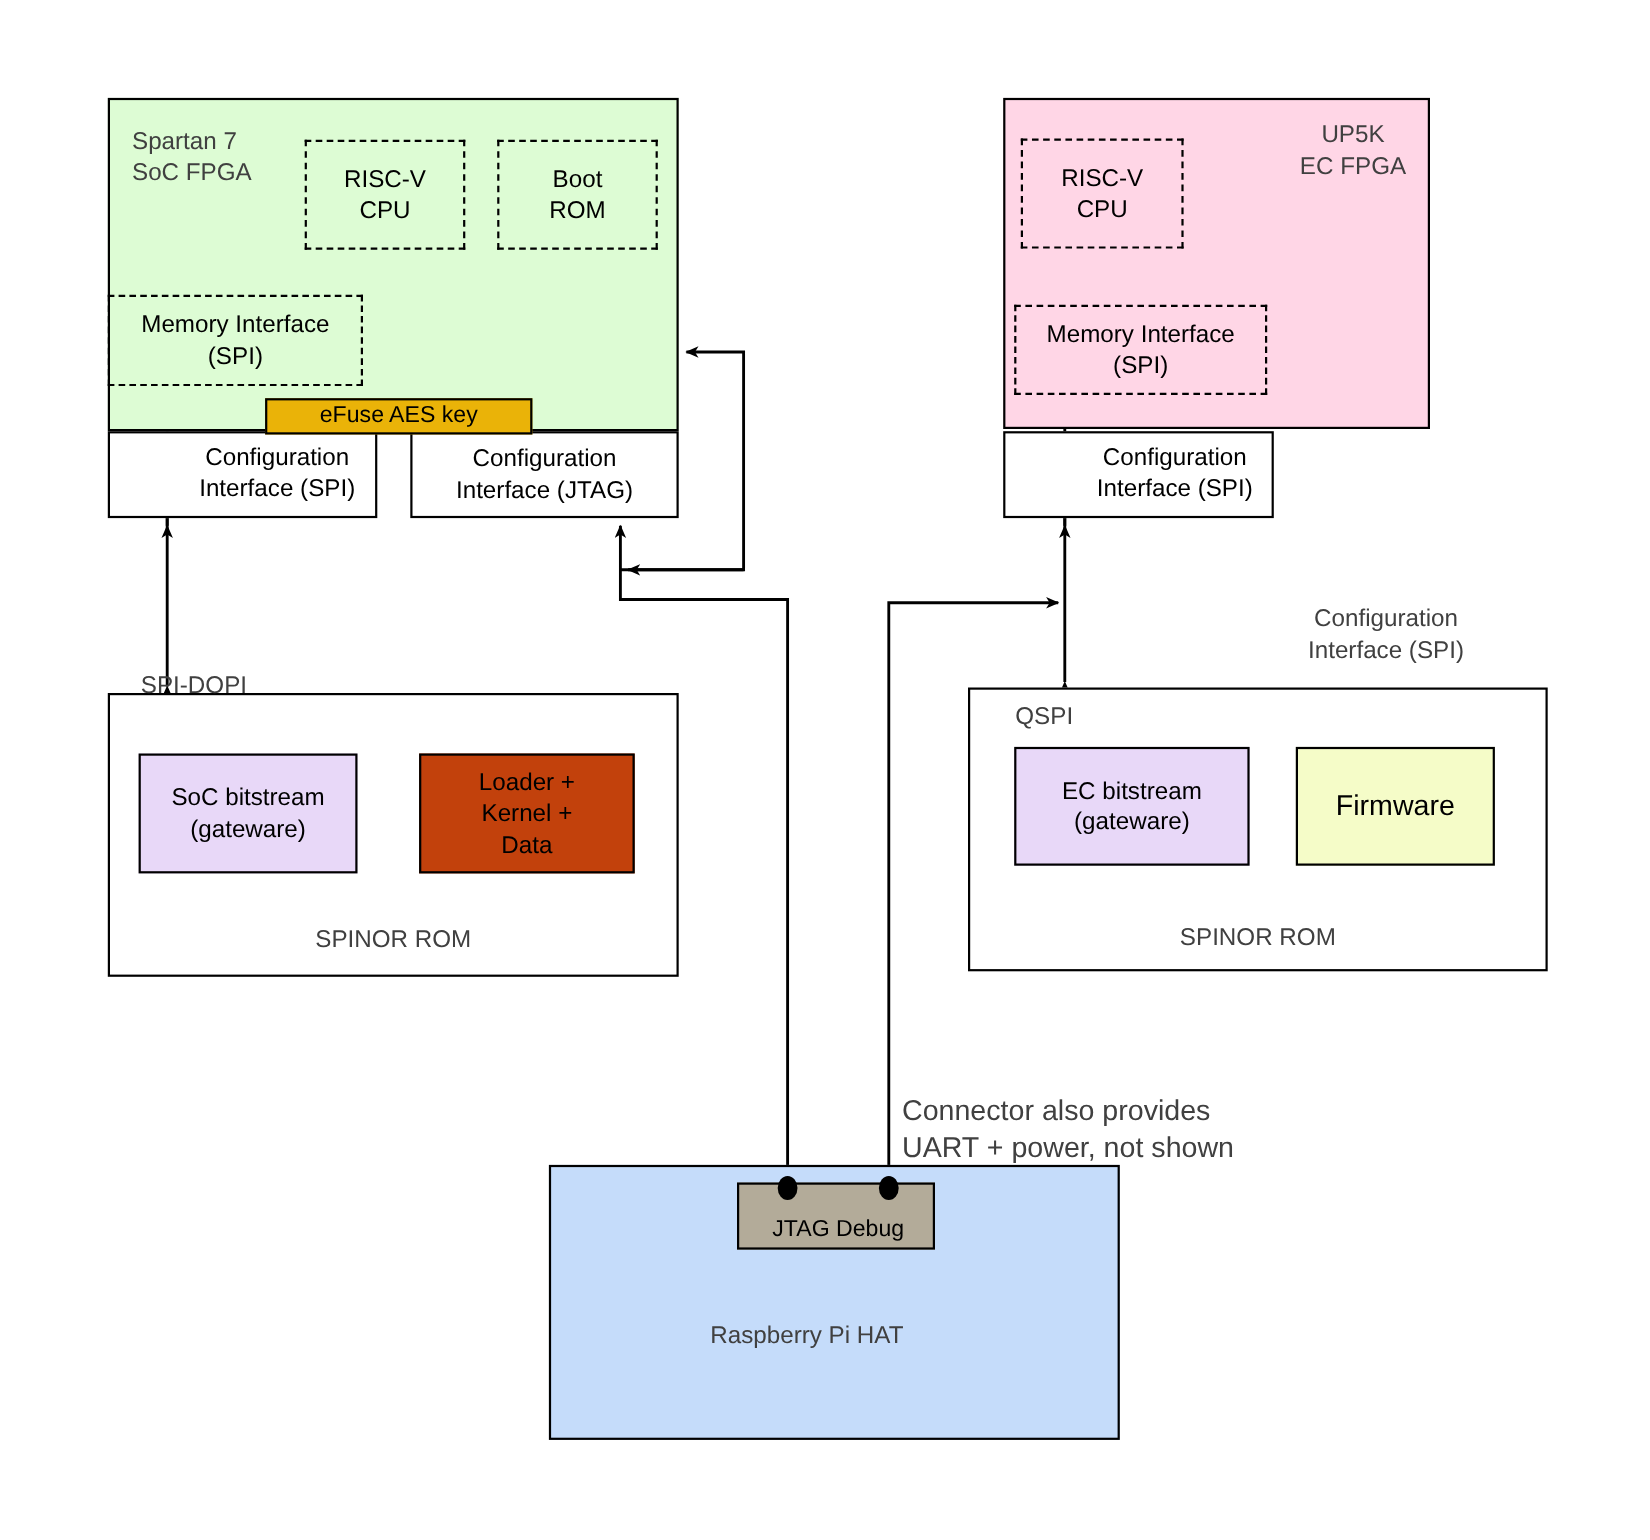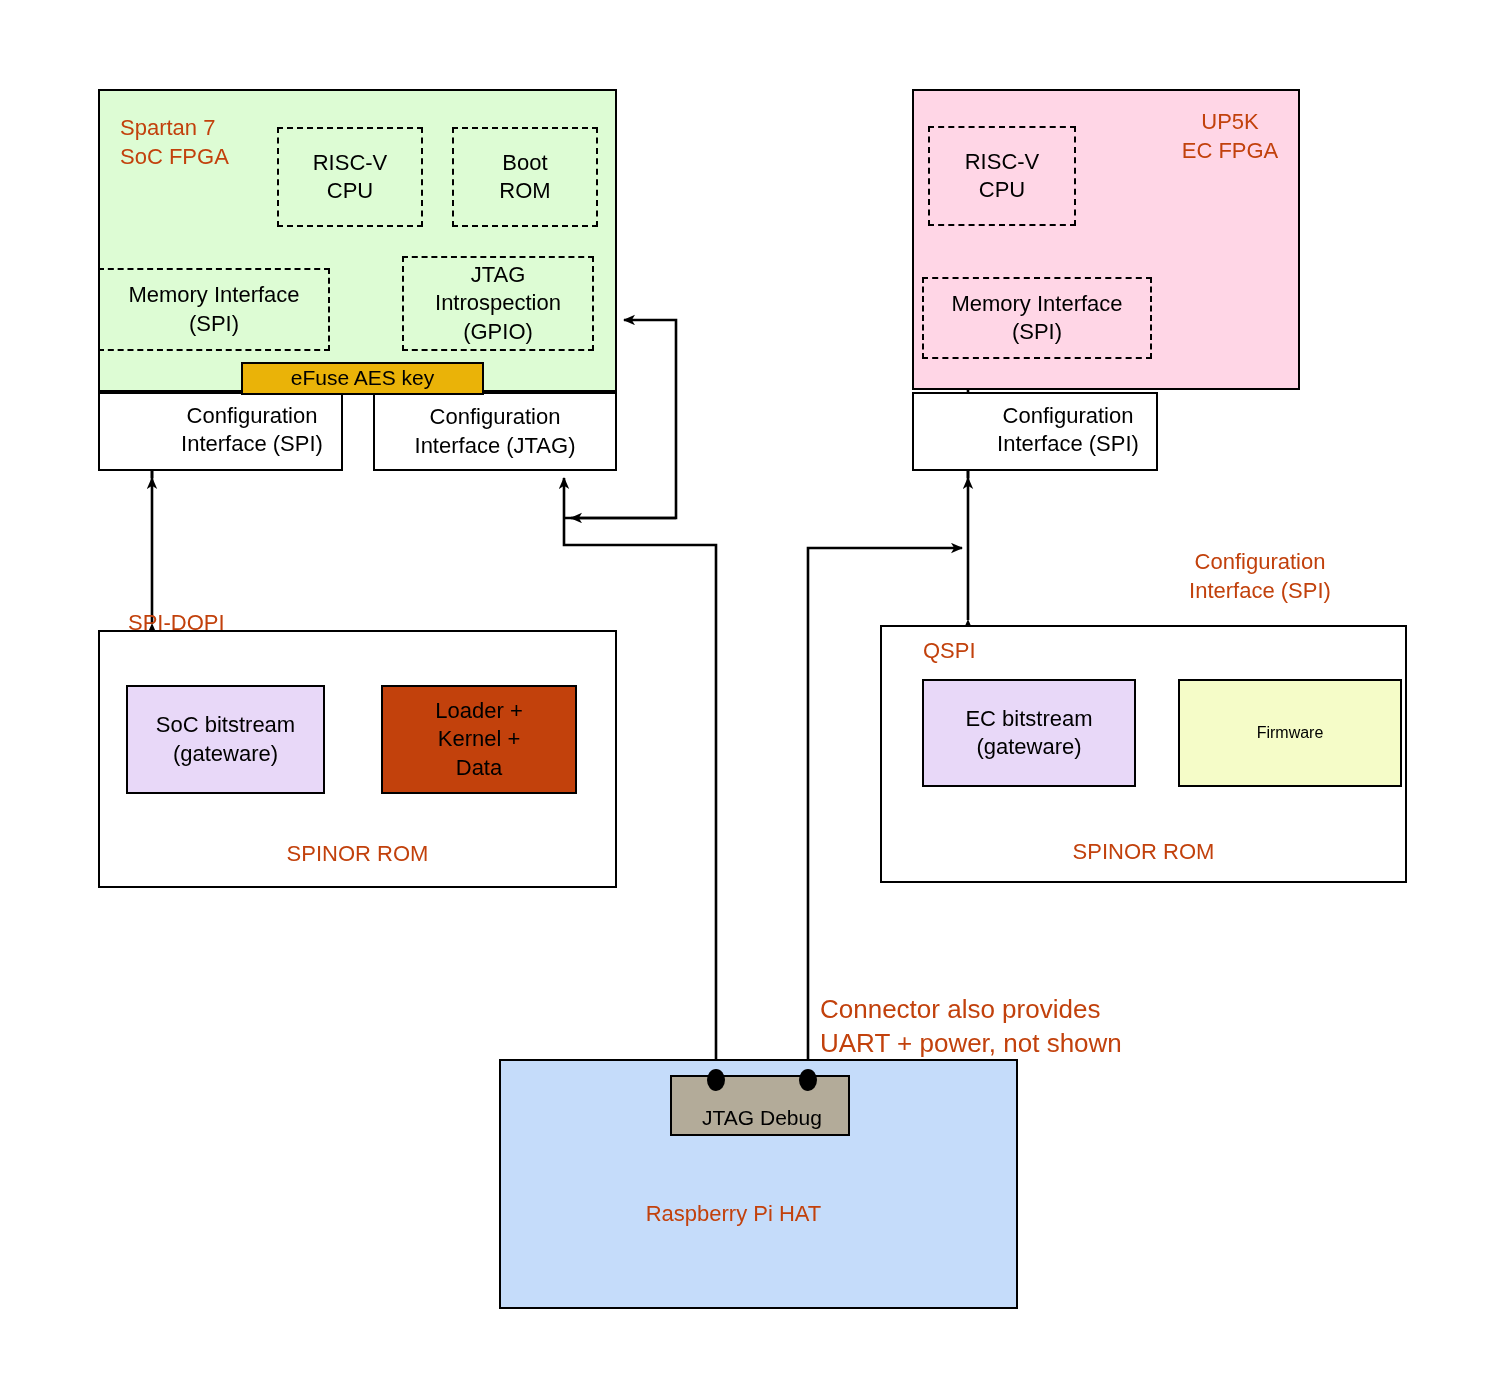--- a/index.html
+++ b/index.html
@@ -25,21 +25,21 @@
     text-align: center;
     line-height: 1.28;
     color: #000000;
   }
   .dashed {
     border: 2.5px dashed #000000;
     background: transparent;
   }
   .plain-text {
     position: absolute;
-    color: #c2410c;
+    color: #404040;
     text-align: center;
     line-height: 1.3;
     white-space: pre-line;
   }
   .txt-left { text-align: left; }
 
   
   #soc-fpga-chip   { left: 98px;  top: 89px;  width: 519px; height: 303px; background: #ddfcd4; }
   #ec-fpga-chip    { left: 912px; top: 89px;  width: 388px; height: 301px; background: #ffd6e6; }
 
@@ -76,21 +76,21 @@
 
   #spi-dopi-label  { left: 128px; top: 609px; width: 160px; font-size: 22px; text-align:left; }
   #qspi-label      { left: 923px; top: 637px; width: 160px; font-size: 22px; text-align:left; }
   #spinor-left-label  { left: 98px;  top: 840px; width: 519px; font-size: 22px; }
   #spinor-right-label { left: 880px; top: 838px; width: 527px; font-size: 22px; }
 
   
   #soc-bitstream   { left: 126px; top: 685px; width: 199px; height: 109px; background:#e8d8f8; font-size: 22px; }
   #loader-kernel   { left: 381px; top: 685px; width: 196px; height: 109px; background:#c2410c; font-size: 22px; }
   #ec-bitstream    { left: 922px; top: 679px; width: 214px; height: 108px; background:#e8d8f8; font-size: 22px; }
-  #firmware        { left: 1178px;top: 679px; width: 224px; height: 108px; background:#f5fcc8; font-size: 16px; }
+  #firmware        { left: 1178px;top: 679px; width: 181px; height: 108px; background:#f5fcc8; font-size: 26px; }
 
   
   #rpi-hat         { left: 499px; top: 1059px; width: 519px; height: 250px; background:#c5dcfa; }
   #rpi-hat-label   { left: 499px; top: 1200px; width: 469px; font-size: 22px; }
   #jtag-debug      { left: 670px; top: 1075px; width: 180px; height: 61px; background:#b3ab99; font-size: 21px; z-index: 7; }
   #jtag-debug-lbl  { position:absolute; left:0; top: 28px; width:180px; text-align:center; }
   #connector-note  { left: 820px; top: 993px; width: 330px; font-size: 26px; text-align:left; }
 
   #wires { position: absolute; left: 0; top: 0; width: 1500px; height: 1400px; pointer-events: none; }
 </style>
@@ -126,23 +126,20 @@
   <div class="box" id="soc-fpga-chip"></div>
   <div class="plain-text txt-left" id="soc-fpga-title" style="white-space: pre-line;">Spartan 7
 SoC FPGA</div>
 
   <div class="box dashed" id="soc-riscv-cpu" style="white-space: pre-line;">RISC-V
 CPU</div>
   <div class="box dashed" id="soc-boot-rom" style="white-space: pre-line;">Boot
 ROM</div>
   <div class="box dashed" id="soc-memif" style="white-space: pre-line;">Memory Interface
 (SPI)</div>
-  <div class="box dashed" id="soc-jtag-intro" style="white-space: pre-line;">JTAG
-Introspection
-(GPIO)</div>
 
   <div class="box" id="efuse-key">eFuse AES key</div>
 
   <div class="box" id="soc-cfg-spi">
     <span class="cfg-label-inner" style="white-space: pre-line;">Configuration
 Interface (SPI)</span>
   </div>
   <div class="box" id="soc-cfg-jtag" style="white-space: pre-line;">Configuration
 Interface (JTAG)</div>
 

